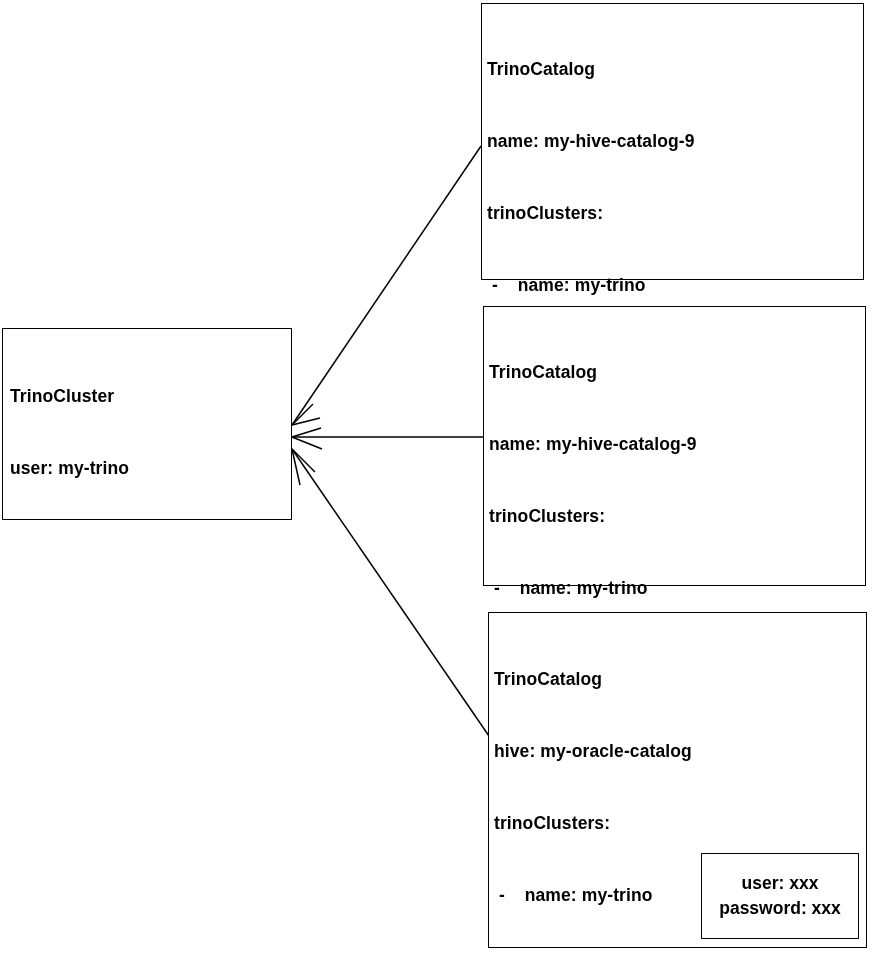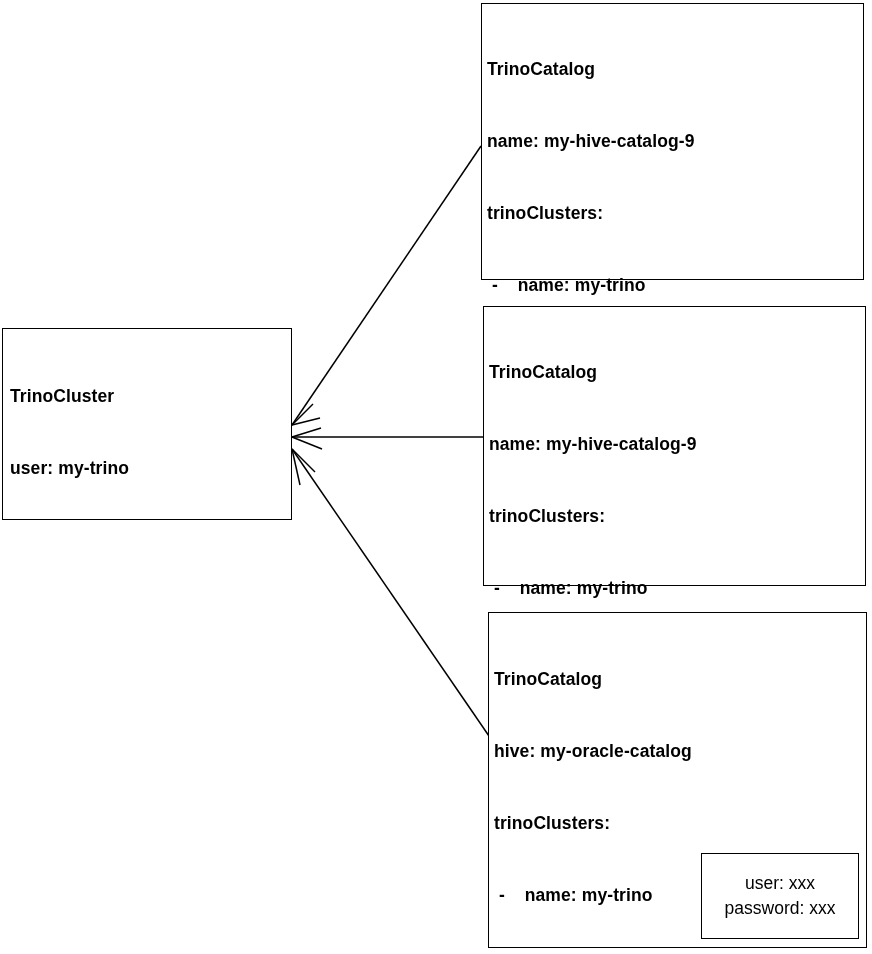--- a/index.html
+++ b/index.html
@@ -99,20 +99,21 @@
     border: 1.7px solid #000000;
     display: flex;
     flex-direction: column;
     align-items: center;
     justify-content: center;
   }
   #secret-box .secret-line {
     font-size: 17.5px;
     line-height: 25px;
     white-space: pre;
+    font-weight: bold;
   }
   .yaml-line { display: block; font-weight: bold; }
 </style>
 </head>
 <body>
 
 <div id="canvas">
 
   <svg class="edges" viewBox="0 0 872 954" xmlns="http://www.w3.org/2000/svg">
 

